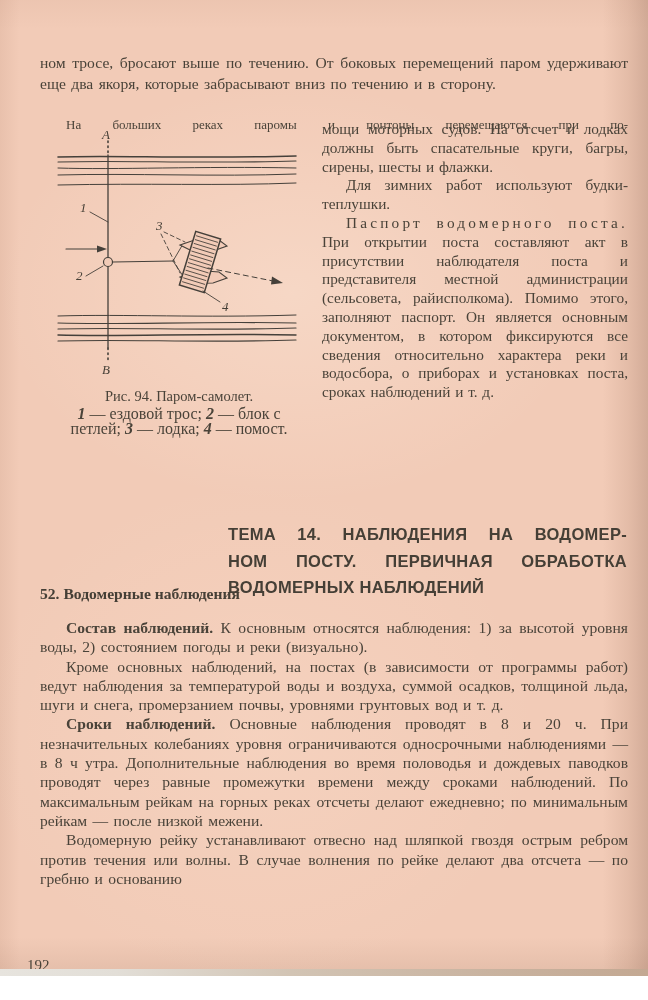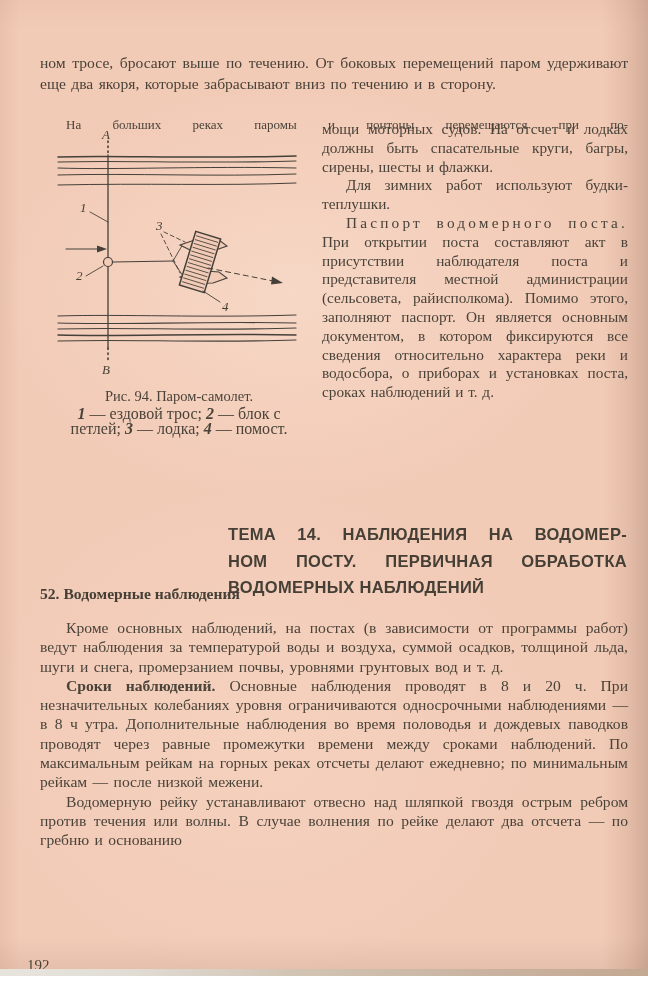--- a/index.html
+++ b/index.html
@@ -147,20 +147,21 @@
 
   <div class="tema">
     <div class="tl">ТЕМА 14. НАБЛЮДЕНИЯ НА ВОДОМЕР-</div>
     <div class="tl">НОМ ПОСТУ. ПЕРВИЧНАЯ ОБРАБОТКА</div>
     <div class="tl-last">ВОДОМЕРНЫХ НАБЛЮДЕНИЙ</div>
   </div>
 
   <div class="subheading">52. Водомерные наблюдения</div>
 
   <div class="section">
+    <p><span class="lead">Состав наблюдений.</span> <span>К основным относятся наблюдения: 1) за высотой уровня воды, 2) состоянием погоды и реки (визуально).</span></p>
     <p><span>Кроме основных наблюдений, на постах (в зависимости от программы работ) ведут наблюдения за температурой воды и воздуха, суммой осадков, толщиной льда, шуги и снега, промерзанием почвы, уровнями грунтовых вод и т. д.</span></p>
     <p><span class="lead">Сроки наблюдений.</span> <span>Основные наблюдения проводят в 8 и 20 ч. При незначительных колебаниях уровня ограничиваются односрочными наблюдениями — в 8 ч утра. Дополнительные наблюдения во время половодья и дождевых паводков проводят через равные промежутки времени между сроками наблюдений. По максимальным рейкам на горных реках отсчеты делают ежедневно; по минимальным рейкам — после низкой межени.</span></p>
     <p><span>Водомерную рейку устанавливают отвесно над шляпкой гвоздя острым ребром против течения или волны. В случае волнения по рейке делают два отсчета — по гребню и основанию</span></p>
   </div>
 
   <div class="pagenum">192</div>
 
   <div class="scan-strip"></div>
 
 </div>

